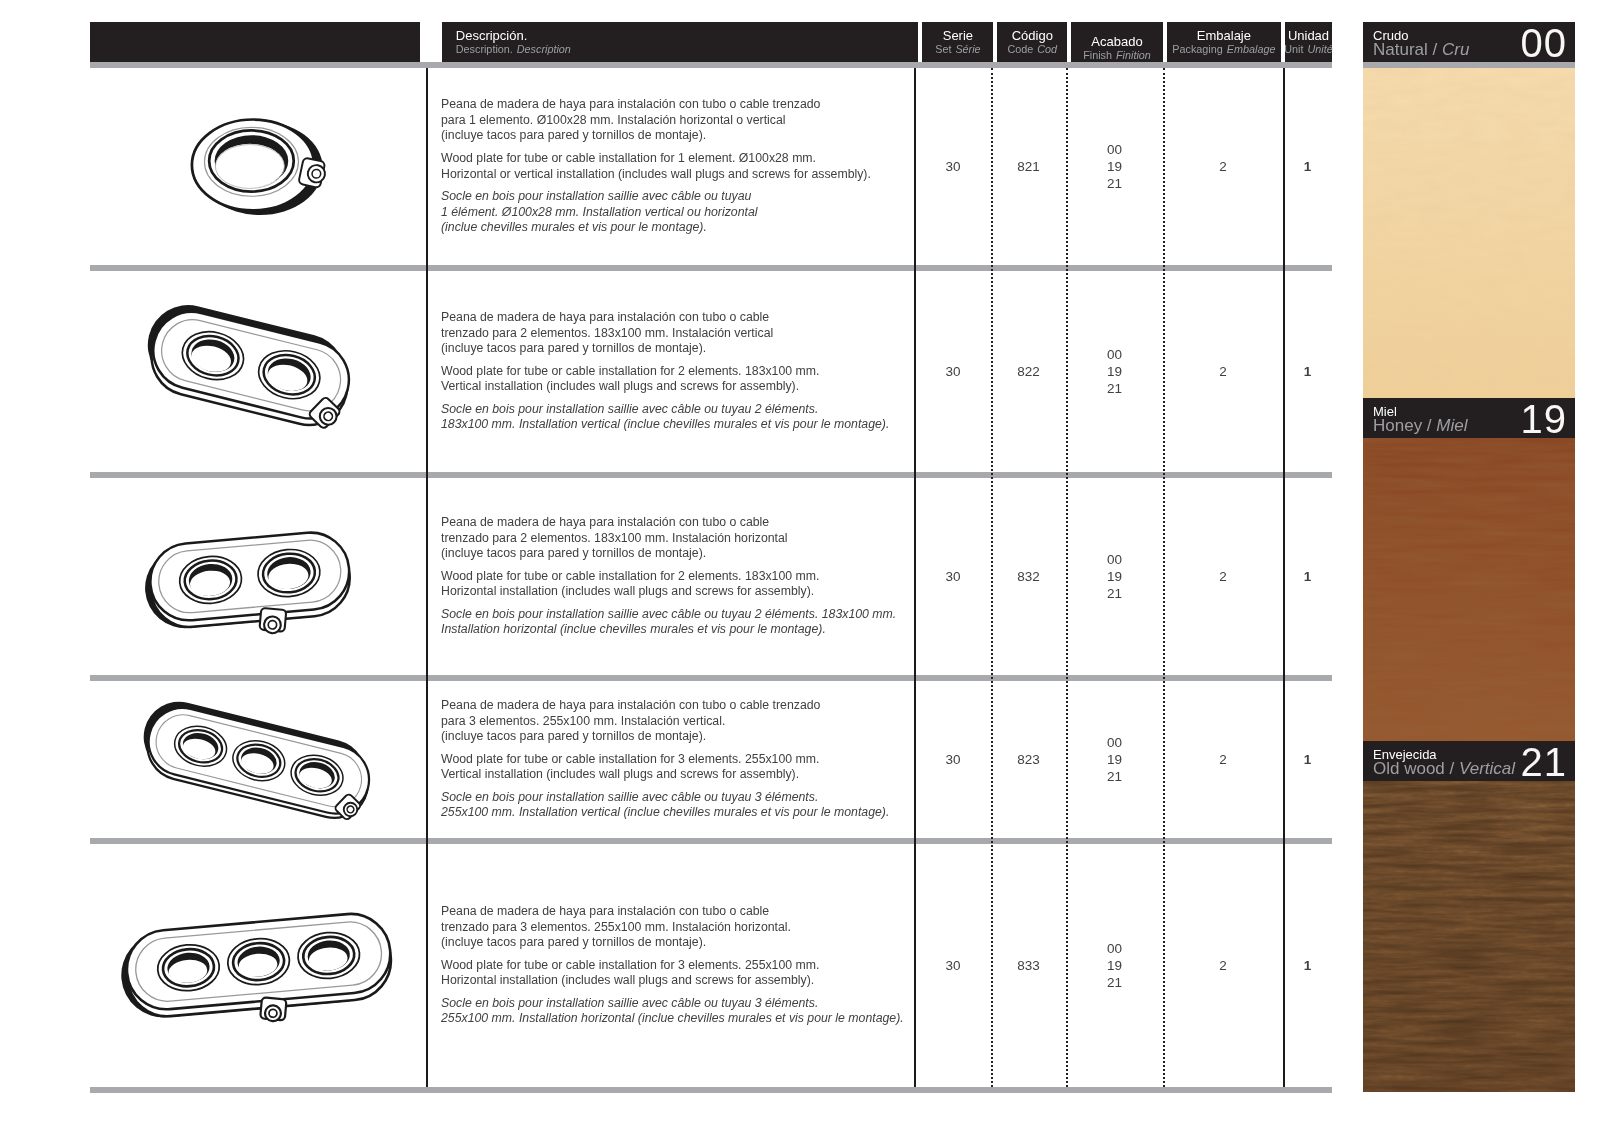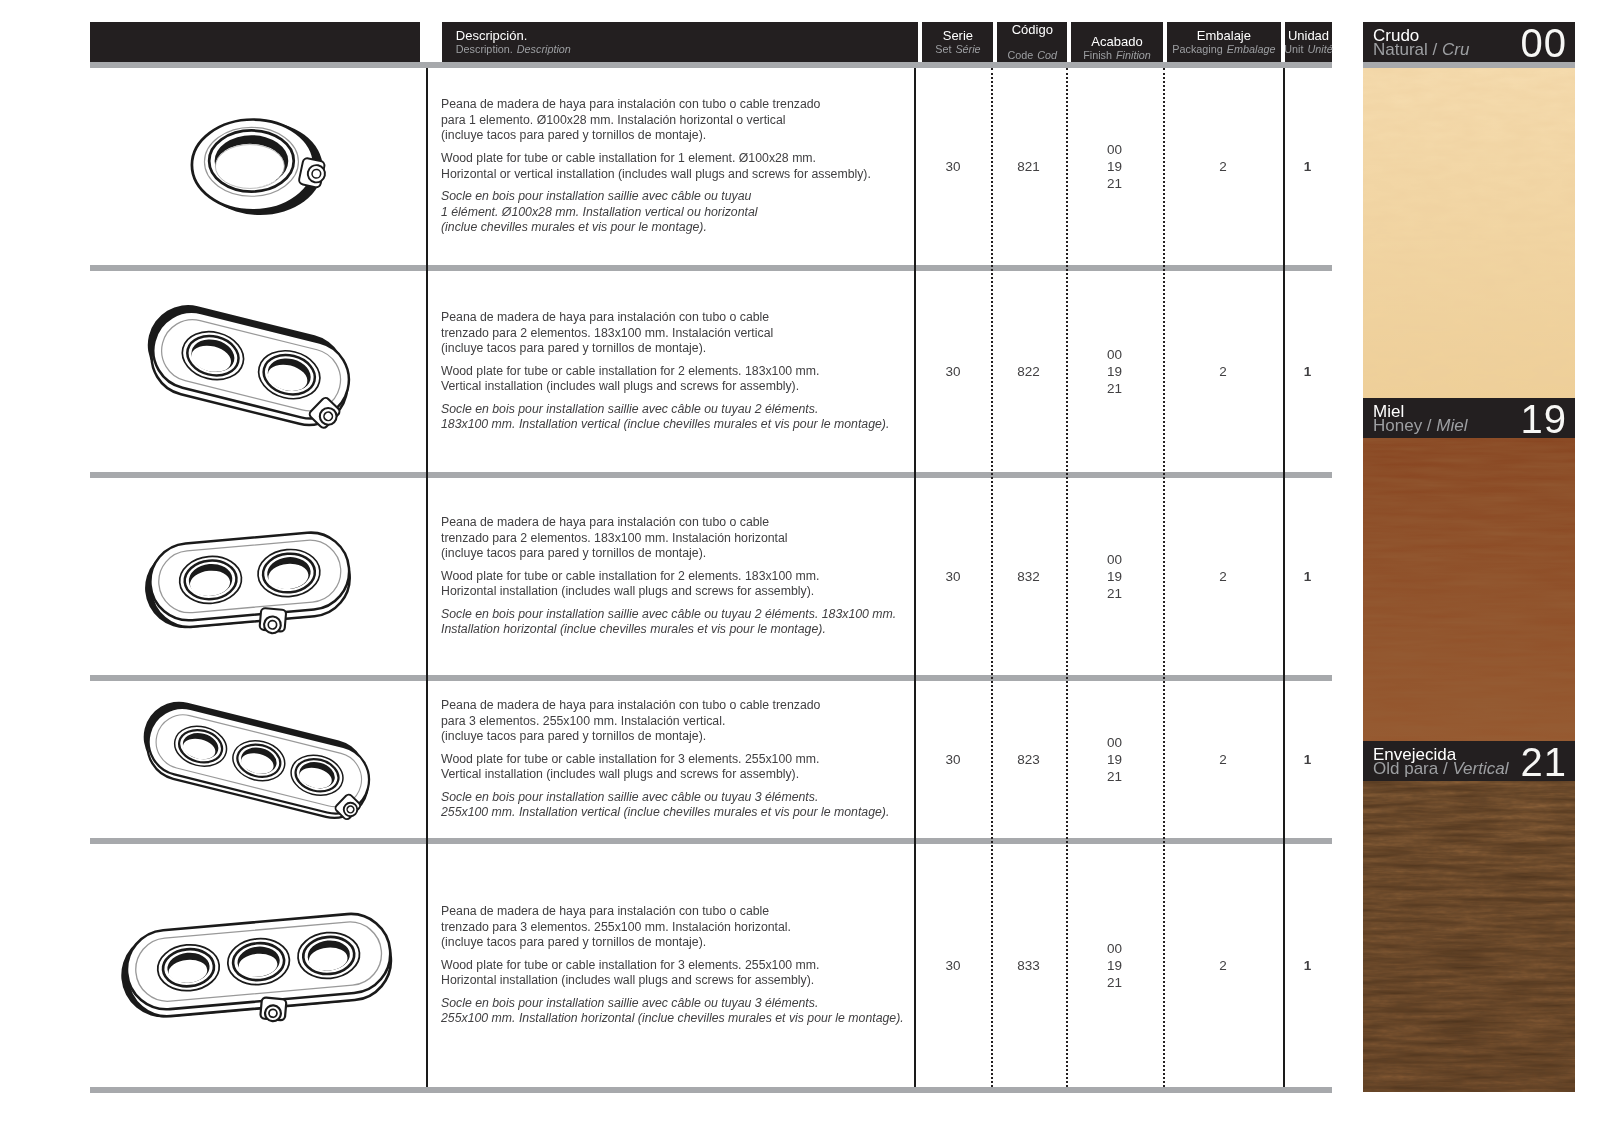--- a/index.html
+++ b/index.html
@@ -7,21 +7,21 @@
         font-family:"Liberation Sans",sans-serif;color:#414042;overflow:hidden;}
 
   
   .thead{position:absolute;left:90px;top:22px;width:1242px;height:40px;display:flex;gap:4px;}
   .hcell{background:#231f20;color:#fff;display:flex;flex-direction:column;justify-content:center;
          align-items:center;box-sizing:border-box;}
   .hcell .hp{font-size:13px;line-height:15px;}
   .hcell .hs{font-size:10.8px;line-height:13px;color:#9d9fa2;}
   .hs .fr{font-style:italic;margin-left:4px;}
   .hcell.left{align-items:flex-start;padding-left:14px;}
-  .c-img{width:335px;} .c-desc{width:484px;margin-left:18px;} .c-serie{width:72px;} .c-cod{width:71px;justify-content:space-between;}
+  .c-img{width:335px;} .c-desc{width:484px;margin-left:18px;} .c-serie{width:72px;} .c-cod{width:71px;}
   .c-acab{width:93px;justify-content:flex-end;} .c-emb{width:116px;} .c-uni{width:47px;}
   .hstrip{position:absolute;left:90px;top:62px;width:1242px;height:6px;background:#a7a9ac;}
 
   
   .tbody{position:absolute;left:90px;top:68px;width:1242px;}
   .row{display:grid;grid-template-columns:337px 488px 76px 75px 97px 120px 49px;}
   .rh1{height:197px;} .rh2{height:201px;} .rh3{height:197px;} .rh4{height:157px;} .rh5{height:243px;}
   .rowsep{height:6px;background:#a7a9ac;}
   .botbar{height:6px;background:#a7a9ac;}
   .figcell{display:flex;align-items:center;justify-content:center;}
@@ -35,21 +35,21 @@
   .valcell.bold{font-weight:bold;}
 
   
   .vline{position:absolute;top:0;height:1019px;z-index:2;}
   .vsolid{width:2px;background:#1a1a1a;}
   .vdot{width:0;border-left:2px dotted #231f20;}
 
   
   .fbar{position:absolute;left:1363px;width:212px;height:40px;background:#231f20;color:#fff;
         box-sizing:border-box;padding-left:10px;display:flex;flex-direction:column;justify-content:center;}
-  .fbar .fname{font-size:17px;line-height:15px;}
+  .fbar .fname{font-size:13px;line-height:15px;}
   .fbar .fsub{font-size:17px;line-height:13px;color:#9d9fa2;}
   .fsub .fr{font-style:italic;}
   .fnum{position:absolute;right:8px;top:0;height:40px;line-height:42px;font-size:40px;
         font-weight:100;color:#f7f7f5;letter-spacing:1px;}
   .fstrip{position:absolute;left:1363px;top:62px;width:212px;height:6px;background:#a7a9ac;}
   .wood{position:absolute;left:1363px;width:212px;overflow:hidden;}
   .wood svg{display:block;width:100%;height:100%;}
   .wood-crudo{top:68px;height:330px;background:linear-gradient(#f6ddb0,#eecf97);}
   .wood-miel{top:438px;height:303px;background:linear-gradient(#87431f,#96572e);}
   .wood-env{top:781px;height:311px;background:linear-gradient(#9a6b3e,#8a5c34);}
@@ -348,21 +348,21 @@
           <feTurbulence type="fractalNoise" baseFrequency="0.012 0.16" numOctaves="4" seed="4"></feTurbulence>
           <feColorMatrix type="matrix" values="0 0 0 0 0.30  0 0 0 0 0.12  0 0 0 0 0.04  0.65 0 0 0 0"></feColorMatrix>
         </filter>
       </defs>
       <rect width="100%" height="100%" filter="url(#f-miel)"></rect>
     </svg>
   </div>
 
   <div class="fbar fbar-env">
     <div class="fname">Envejecida</div>
-    <div class="fsub"><span>Old para</span><span> / </span><span class="fr">Vertical</span></div>
+    <div class="fsub"><span>Old wood</span><span> / </span><span class="fr">Vertical</span></div>
     <div class="fnum">21</div>
   </div>
   <div class="wood wood-env">
     <svg preserveAspectRatio="none">
       <defs>
         <filter id="f-env1" x="-10%" y="-10%" width="120%" height="120%">
           <feTurbulence type="fractalNoise" baseFrequency="0.015 0.18" numOctaves="4" seed="11"></feTurbulence>
           <feColorMatrix type="matrix" values="0 0 0 0 0.07  0 0 0 0 0.03  0 0 0 0 0.01  1.1 0 0 0 -0.05"></feColorMatrix>
         </filter>
         <filter id="f-env2" x="-10%" y="-10%" width="120%" height="120%">

